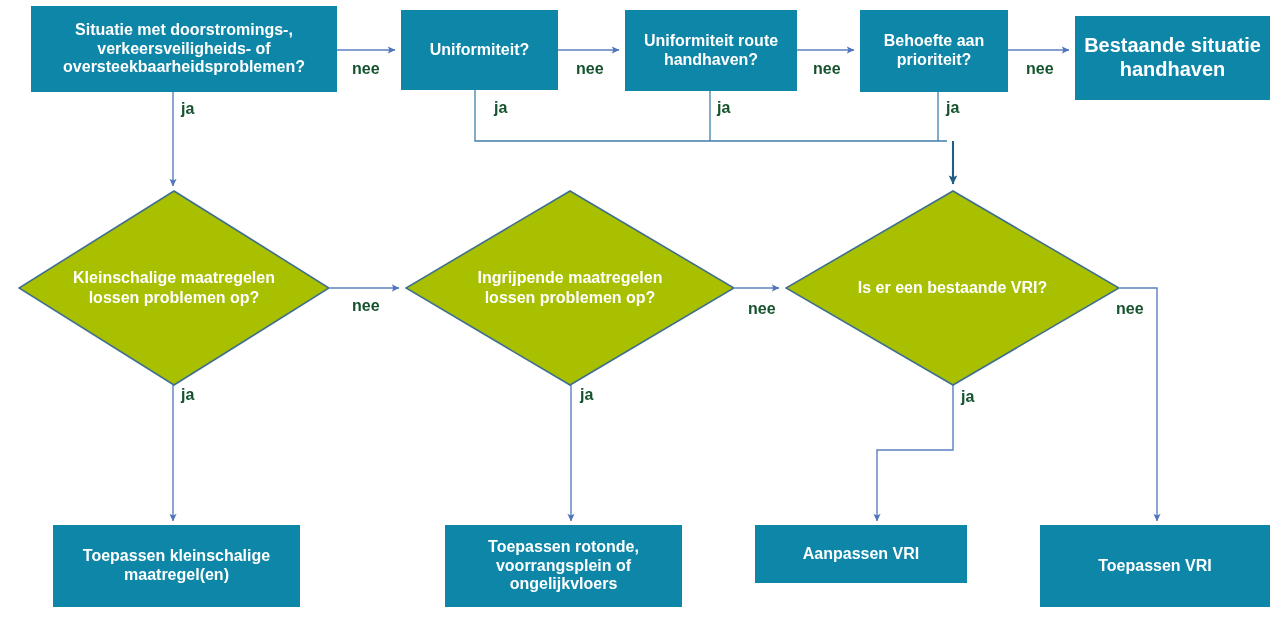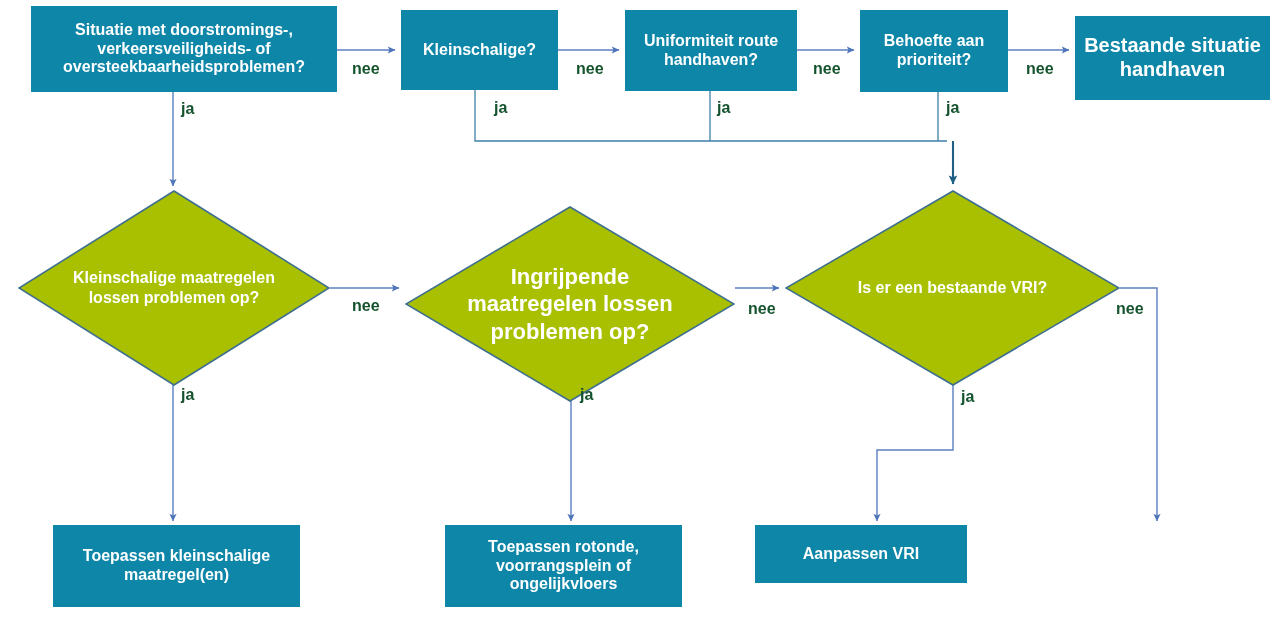--- a/index.html
+++ b/index.html
@@ -97,21 +97,21 @@
     <path d="M953,385 L953,450 L877,450 L877,521" stroke="#5b7fc0" stroke-width="1.4" fill="none" marker-end="url(#ah)"></path>
 
     <path d="M1120,288 L1157,288 L1157,521" stroke="#5b7fc0" stroke-width="1.4" fill="none" marker-end="url(#ah)"></path>
   </svg>
 
   <div class="node proc" style="left:31px;top:6px;width:306px;height:86px;font-size:16px;padding:4px 24px;">
     <span>Situatie met doorstromings-, verkeersveiligheids- of oversteekbaarheidsproblemen?</span>
   </div>
 
   <div class="node proc" style="left:401px;top:10px;width:157px;height:80px;font-size:16px;padding:4px 6px;">
-    <span>Kleinschalige?</span>
+    <span>Uniformiteit?</span>
   </div>
 
   <div class="node proc" style="left:625px;top:10px;width:172px;height:81px;font-size:16px;padding:4px 6px;">
     <span>Uniformiteit route handhaven?</span>
   </div>
 
   <div class="node proc" style="left:860px;top:10px;width:148px;height:82px;font-size:16px;padding:4px 6px;">
     <span>Behoefte aan prioriteit?</span>
   </div>
 
@@ -119,21 +119,21 @@
     <span>Bestaande situatie handhaven</span>
   </div>
 
   <div class="node decision" style="left:18px;top:190px;width:312px;height:196px;font-size:16px;">
     <svg viewBox="0 0 312 196" preserveAspectRatio="none">
       <polygon points="156,1 311,98 156,195 1,98" fill="#a8c000" stroke="#3f6f8f" stroke-width="1.6"></polygon>
     </svg>
     <span class="dtext">Kleinschalige maatregelen lossen problemen op?</span>
   </div>
 
-  <div class="node decision" style="left:405px;top:206px;width:330px;height:196px;font-size:22px;">
+  <div class="node decision" style="left:405px;top:190px;width:330px;height:196px;font-size:16px;">
     <svg viewBox="0 0 330 196" preserveAspectRatio="none">
       <polygon points="165,1 329,98 165,195 1,98" fill="#a8c000" stroke="#3f6f8f" stroke-width="1.6"></polygon>
     </svg>
     <span class="dtext">Ingrijpende maatregelen lossen problemen op?</span>
   </div>
 
   <div class="node decision" style="left:785px;top:190px;width:335px;height:196px;font-size:16px;">
     <svg viewBox="0 0 335 196" preserveAspectRatio="none">
       <polygon points="168,1 334,98 168,195 1,98" fill="#a8c000" stroke="#3f6f8f" stroke-width="1.6"></polygon>
     </svg>
@@ -145,20 +145,23 @@
   </div>
 
   <div class="node proc" style="left:445px;top:525px;width:237px;height:82px;font-size:16px;padding:4px 8px;">
     <span>Toepassen rotonde, voorrangsplein of ongelijkvloers</span>
   </div>
 
   <div class="node proc" style="left:755px;top:525px;width:212px;height:58px;font-size:16px;padding:13px 8px;text-align:right;">
     <span>Aanpassen VRI</span>
   </div>
 
+  <div class="node proc" style="left:1040px;top:525px;width:230px;height:82px;font-size:16px;padding:4px 8px;">
+    <span>Toepassen VRI</span>
+  </div>
 
   <div class="edgelabel" style="left:352px;top:60px;">nee</div>
   <div class="edgelabel" style="left:181px;top:100px;">ja</div>
 
   <div class="edgelabel" style="left:576px;top:60px;">nee</div>
   <div class="edgelabel" style="left:494px;top:99px;">ja</div>
 
   <div class="edgelabel" style="left:813px;top:60px;">nee</div>
   <div class="edgelabel" style="left:717px;top:99px;">ja</div>
 

